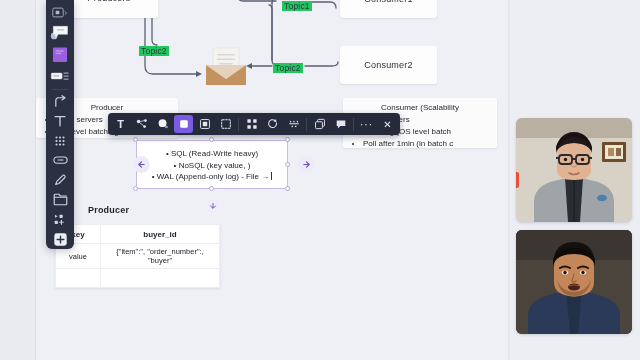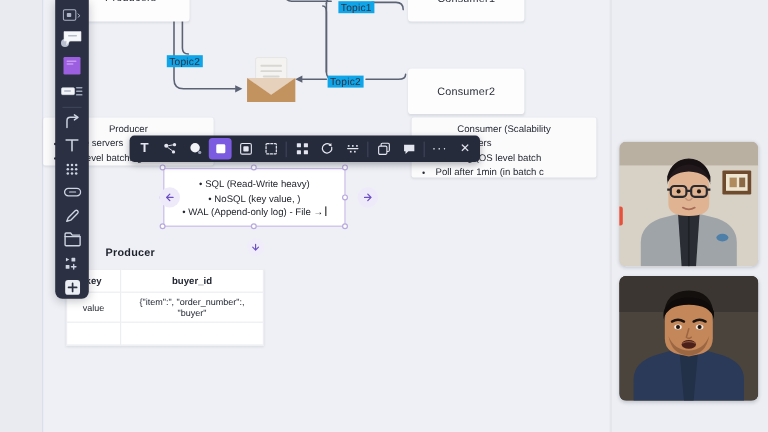--- a/index.html
+++ b/index.html
@@ -28,25 +28,25 @@
 
   
   .node{
     position:absolute;background:#fdfdfd;border-radius:3px;
     box-shadow:0 1px 2px rgba(30,35,60,.10);
     color:#2b2f3a;font-size:9px;letter-spacing:.2px;
     display:flex;align-items:center;justify-content:center;text-align:center;
   }
   #node-producers{left:60px;top:-22px;width:98px;height:40px;}
   #node-consumer1{left:340px;top:-20px;width:97px;height:38px;}
-  #node-consumer2{left:340px;top:46px;width:97px;height:38px;margin-top:11px;}
+  #node-consumer2{left:340px;top:46px;width:97px;height:38px;}
 
   .edge-label{
     position:absolute;font-size:8.5px;color:#2e3340;letter-spacing:.2px;
-    background:#0ea5e9;padding:0 2px;
+    background:#22c55e;padding:0 2px;
   }
   #lbl-topic2a{left:139px;top:46px;}
   #lbl-topic1{left:282px;top:1px;}
   #lbl-topic2b{left:273px;top:63px;}
 
   svg.wires{position:absolute;left:0;top:0;width:510px;height:360px;overflow:visible;}
 
   
   .envelope{position:absolute;left:203px;top:47px;width:46px;height:40px;}
 

